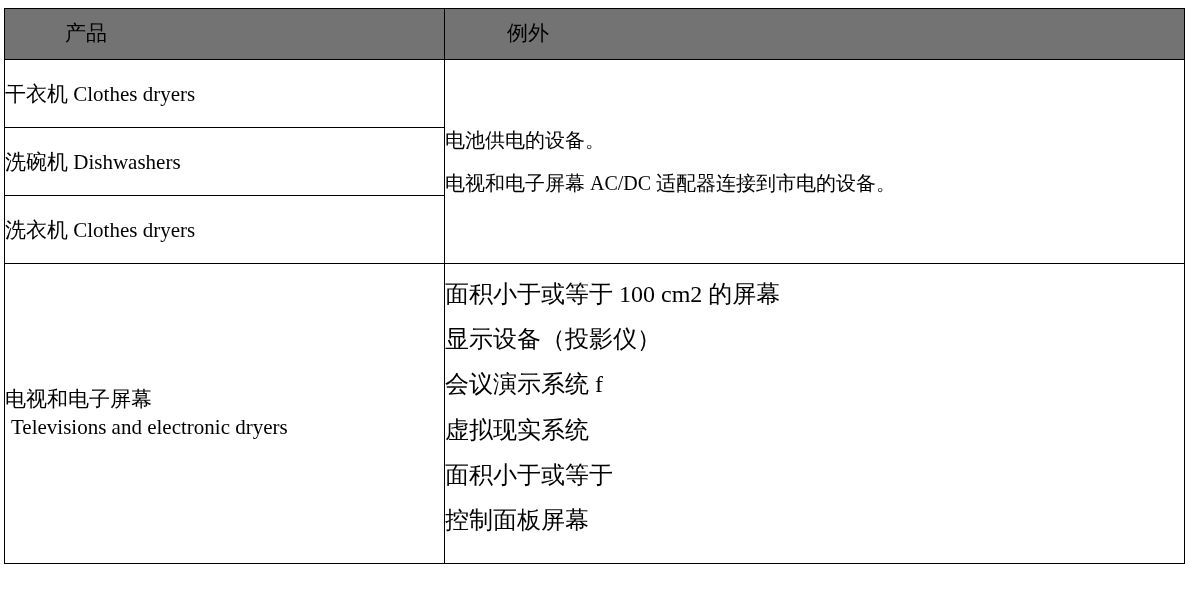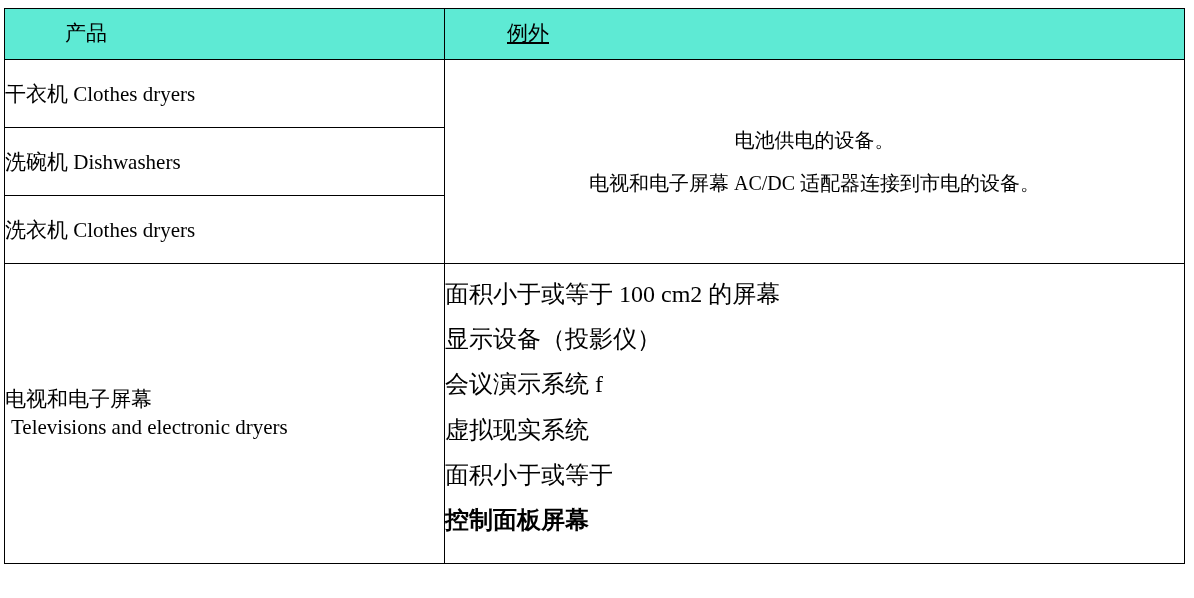--- a/index.html
+++ b/index.html
@@ -29,47 +29,45 @@
   table.exception-table td,
   table.exception-table th {
     border: 1px solid #000000;
     vertical-align: middle;
     padding: 0;
   }
   col.col-product { width: 440px; }
   col.col-exception { width: 740px; }
 
   .header-row td {
-    background: #5eead4;
+    background: #737373;
     height: 50px;
     border-bottom: 2px solid #000000;
   }
   .header-cell {
     font-size: 21px;
     line-height: 1.2;
     padding: 0 0 0 60px;
     font-family: "Liberation Serif", "DejaVu Serif", serif;
   }
   .header-cell.exception {
     padding-left: 62px;
-    text-decoration: underline;
   }
 
   .product-cell {
     font-size: 21px;
     padding-left: 60px;
     height: 68px;
     box-sizing: border-box;
   }
 
   .exception-cell {
     font-size: 20px;
     padding: 0 0 0 12px;
     vertical-align: middle;
-    text-align: center;
   }
   .exception-cell p {
     margin: 0 0 16px 0;
     line-height: 1.35;
   }
   .exception-cell p:last-child {
     margin-bottom: 0;
   }
 
   .thick-top td {
@@ -96,21 +94,20 @@
     font-size: 24px;
     padding: 10px 0 10px 12px;
     vertical-align: middle;
   }
   .screens-cell p {
     margin: 0 0 14px 0;
     line-height: 1.3;
   }
   .screens-cell p:last-child {
     margin-bottom: 12px;
-    font-weight: bold;
   }
 </style>
 </head>
 <body>
 
 <div class="page">
 
   <table class="exception-table">
     <colgroup>
       <col class="col-product">

